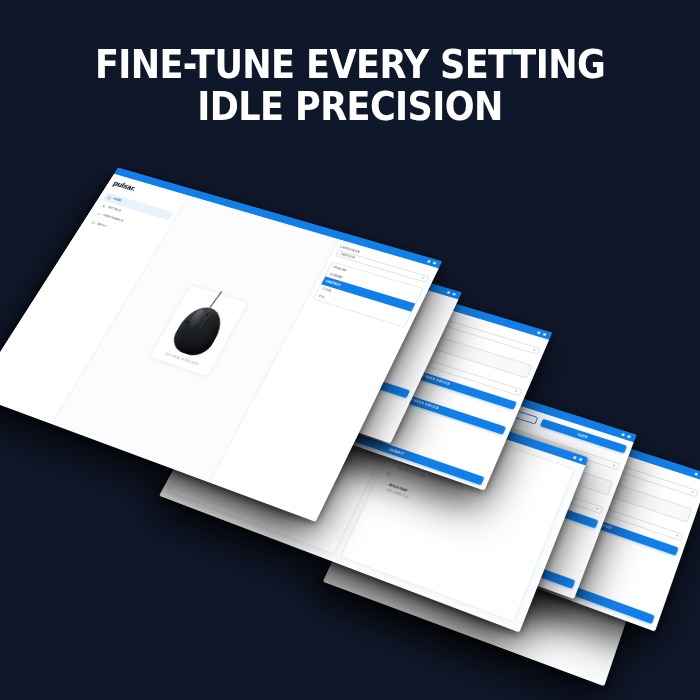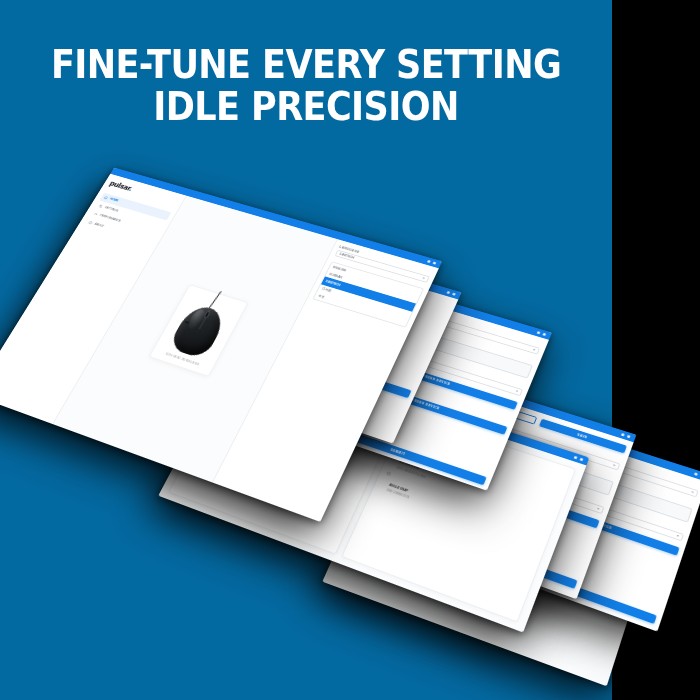--- a/index.html
+++ b/index.html
@@ -6,22 +6,22 @@
 
   html, body {
     width: 700px; height: 700px;
     background: #000000;
     overflow: hidden;
     font-family: "Liberation Sans", sans-serif;
   }
 
   #stage {
     position: relative;
-    width: 612px; height: 700px;
-    background: #0369a1;
+    width: 700px; height: 700px;
+    background: #0f172a;
     perspective: 1400px;
     perspective-origin: 50% 42%;
   }
 
   
   .headline {
     position: absolute;
     top: 44px; left: 0; right: 0;
     text-align: center;
     color: #ffffff;

